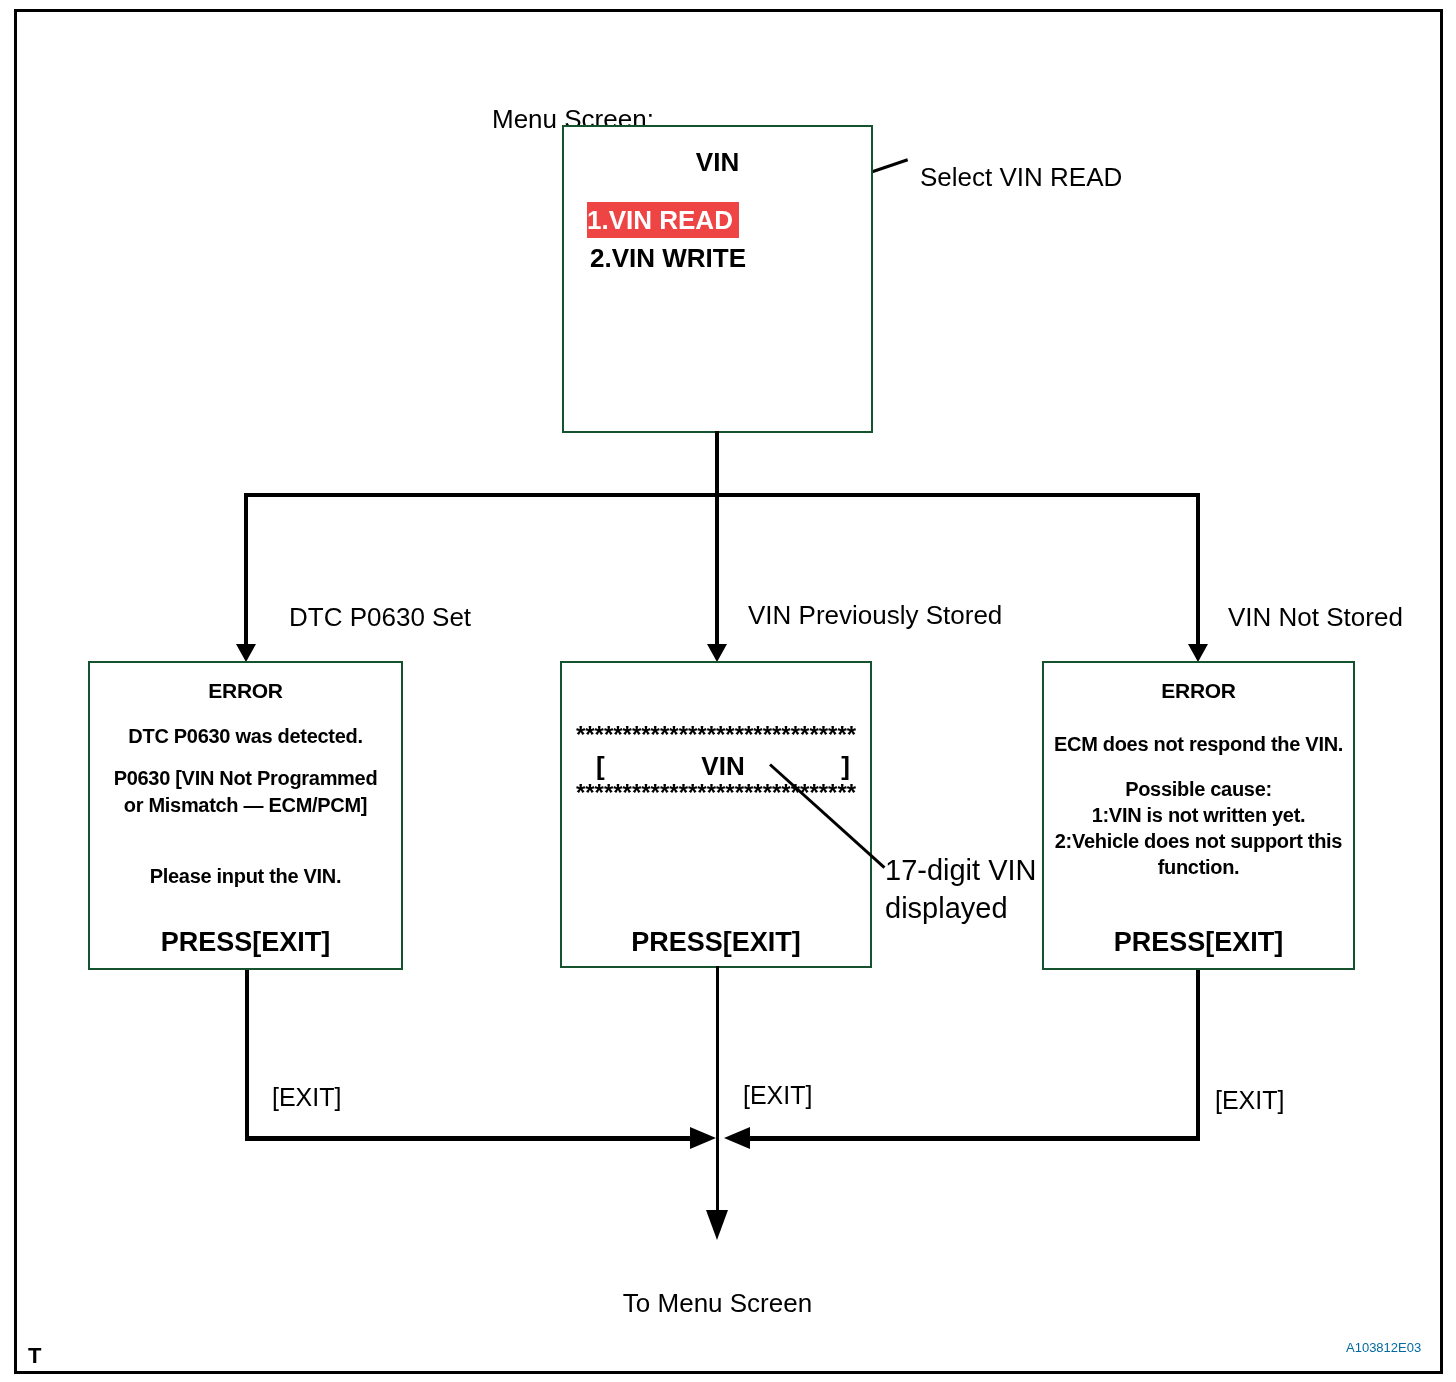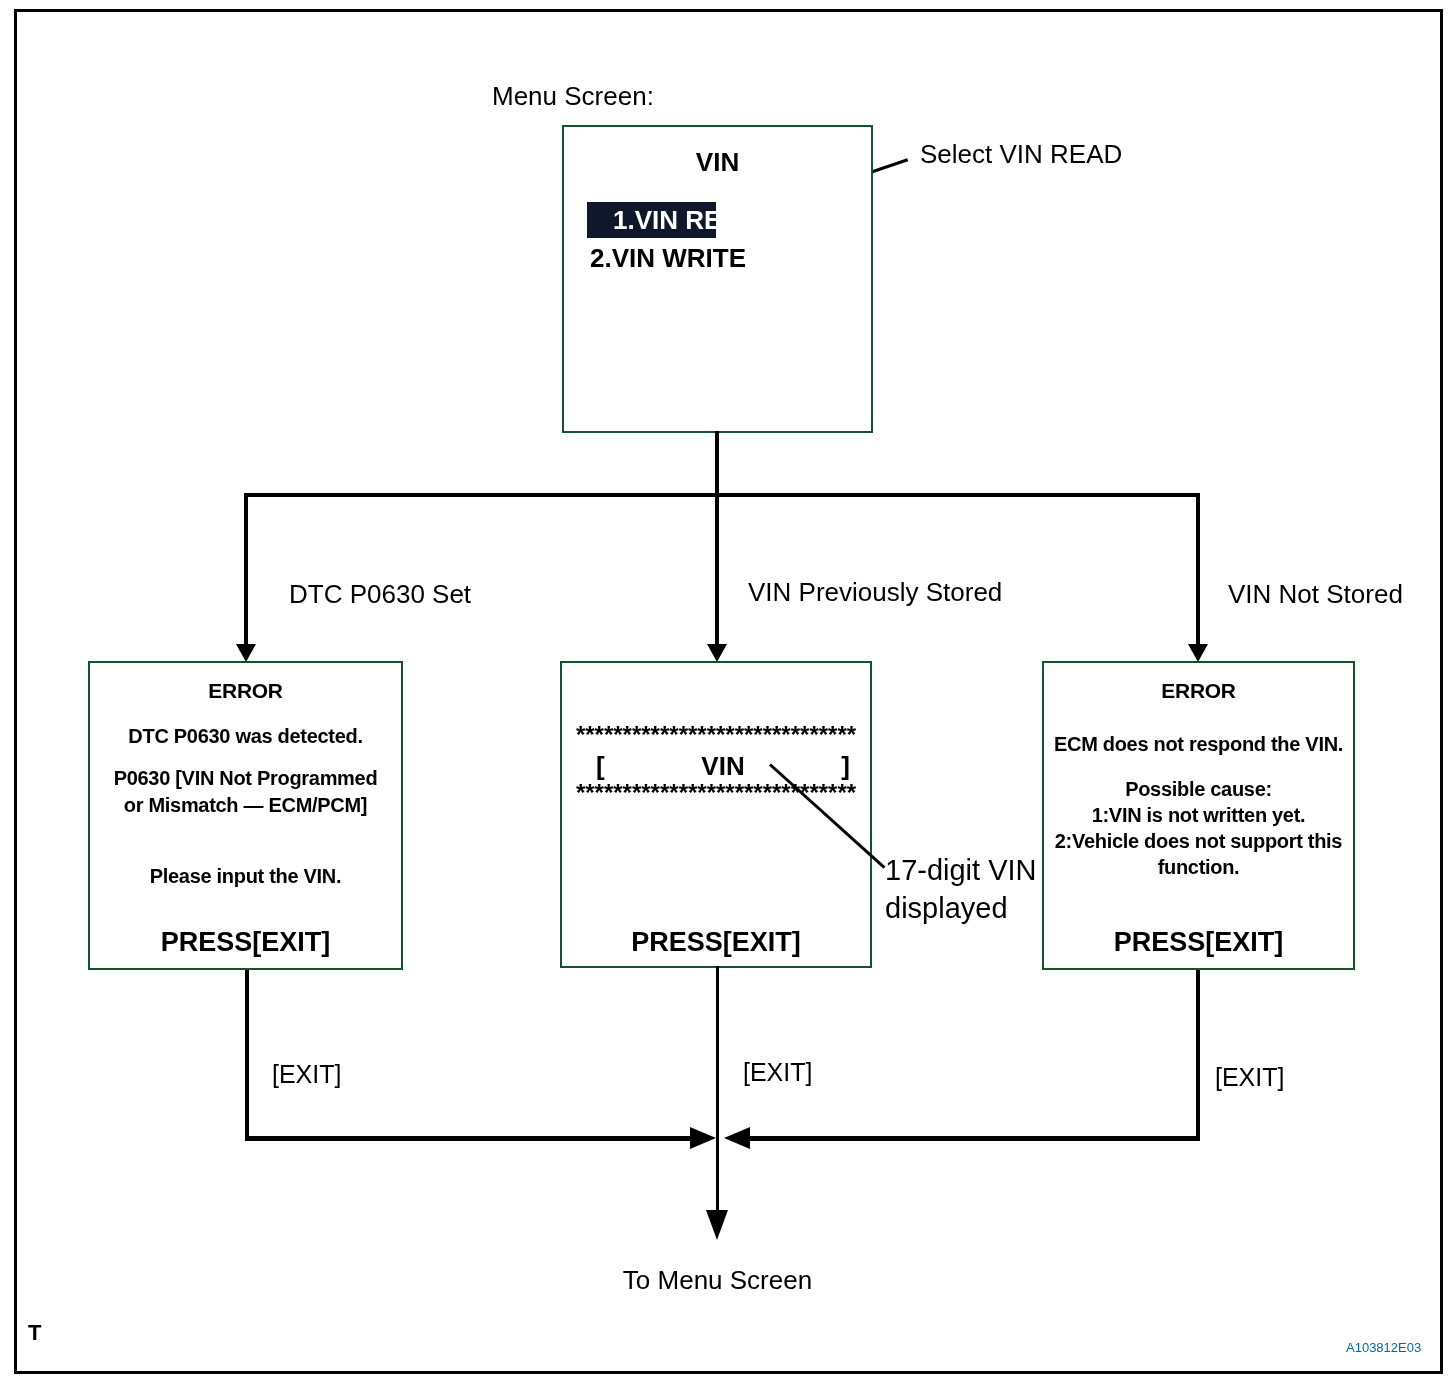--- a/index.html
+++ b/index.html
@@ -2,35 +2,35 @@
 <html><head>
 <meta charset="utf-8">
 <style>
   html,body{margin:0;padding:0;background:#fff;}
   .canvas{
     position:relative;width:1456px;height:1382px;background:#ffffff;
     font-family:"Liberation Sans","DejaVu Sans",sans-serif;color:#000;
     overflow:hidden;
   }
   .frame{position:absolute;left:14px;top:9px;width:1423px;height:1359px;border:3px solid #000;}
-  .lbl{position:absolute;font-size:26px;line-height:1.15;white-space:nowrap;color:#000;}
+  .lbl{position:absolute;font-size:26px;line-height:1.15;white-space:nowrap;color:#000;margin-top:23px;}
   .small-lbl{position:absolute;font-size:13px;white-space:nowrap;color:#0369a1;}
   .fbox{position:absolute;border:2px solid #14532d;background:#fff;box-sizing:border-box;}
   .vline,.hline{position:absolute;background:#000;}
   .arr{position:absolute;width:0;height:0;}
   .arr-down{border-left:10px solid transparent;border-right:10px solid transparent;border-top:18px solid #000;}
   .arr-down-big{border-left:11px solid transparent;border-right:11px solid transparent;border-top:30px solid #000;}
   .arr-right{border-top:11px solid transparent;border-bottom:11px solid transparent;border-left:26px solid #000;}
   .arr-left{border-top:11px solid transparent;border-bottom:11px solid transparent;border-right:26px solid #000;}
   .leader{position:absolute;height:3px;background:#000;transform-origin:0 50%;}
   .box-line{position:absolute;left:0;right:0;text-align:center;font-weight:bold;font-size:20px;white-space:nowrap;letter-spacing:-0.3px;}
   .press-line{position:absolute;left:0;right:0;text-align:center;font-weight:bold;font-size:27px;white-space:nowrap;}
   .stars-line{position:absolute;left:0;right:0;text-align:center;font-weight:bold;font-size:24px;line-height:1;white-space:nowrap;}
   .menu-title{position:absolute;left:0;right:0;top:20px;text-align:center;font-weight:bold;font-size:26px;}
-  .menu-item-hl{position:absolute;left:23px;top:75px;width:129px;height:36px;background:#0f172a;color:#fff;font-weight:bold;font-size:26px;line-height:36px;padding-left:26px;box-sizing:border-box;white-space:nowrap;}
+  .menu-item-hl{position:absolute;left:23px;top:75px;width:152px;height:36px;background:#ef4444;color:#fff;font-weight:bold;font-size:26px;line-height:36px;padding-left:0;box-sizing:border-box;white-space:nowrap;}
   .menu-item{position:absolute;left:26px;top:116px;font-weight:bold;font-size:26px;white-space:nowrap;}
   .bracket-row{position:absolute;left:34px;right:20px;top:88px;display:flex;justify-content:space-between;align-items:center;font-weight:bold;font-size:26px;}
   .annot{position:absolute;font-size:29px;line-height:1.3;}
 </style>
 </head>
 <body>
 
 <div class="canvas">
 
   <div class="frame"></div>

